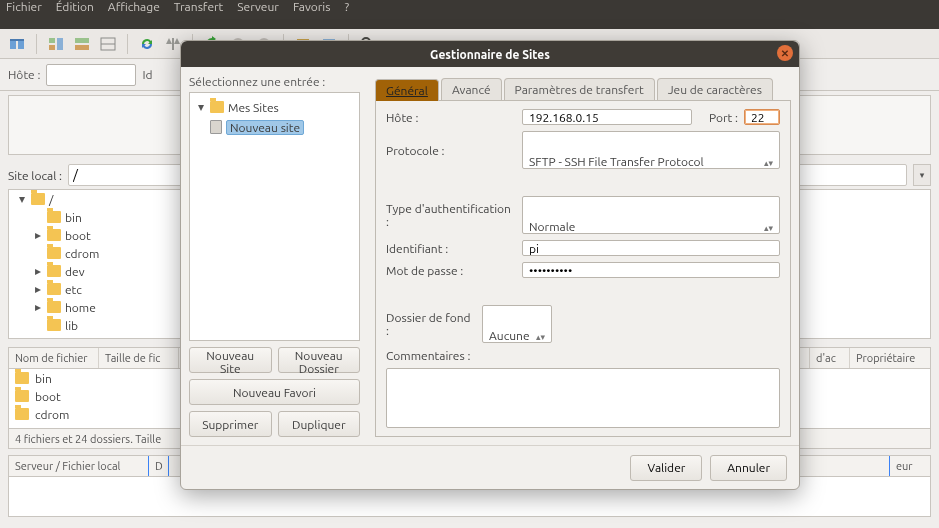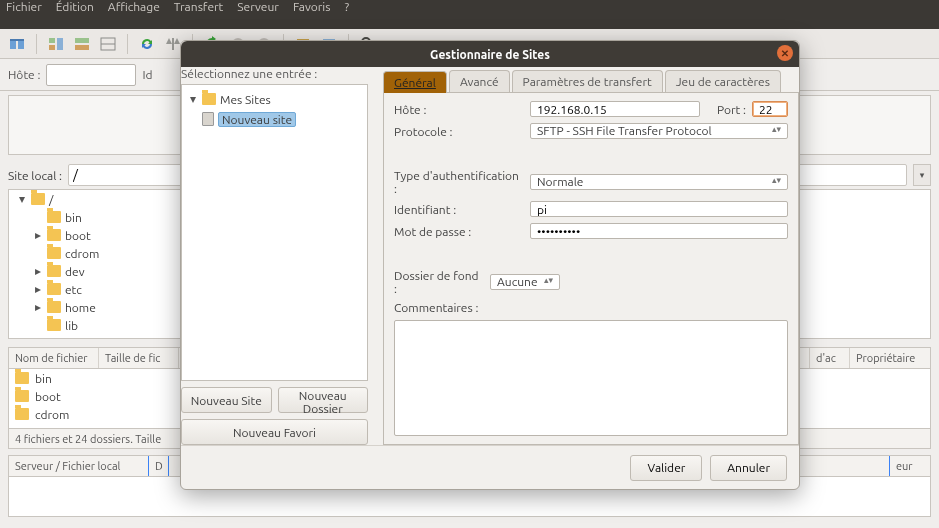--- a/index.html
+++ b/index.html
@@ -39,21 +39,21 @@
   .listbody .row .folder::before { content:""; position:absolute; top:-3px; left:0; width:6px; height:3px; background:#f4c453;}
   .statusline { margin:0 8px; height:20px; border:1px solid #c9c5bf; border-top:none; background:#f4f2ef; padding:0 6px; display:flex; align-items:center; font-size:11px; color:#555;}
   
   .queuehdr { margin:6px 8px 0; border:1px solid #c9c5bf; background:#f4f2ef; display:flex; align-items:center; height:22px; font-size:11px; color:#555;}
   .queuehdr .col { padding:0 6px; border-right:1px solid #3b82f6; height:100%; display:flex; align-items:center;}
   .queuebody { margin:0 8px; border:1px solid #c9c5bf; border-top:none; background:#fff; height:40px;}
   
   .dialog { position:absolute; top:40px; left:164px; width:620px; height:450px; background:#f2f0ed; border:1px solid #a8a39b; border-radius:6px; box-shadow:0 6px 24px rgba(0,0,0,.35); display:flex; flex-direction:column;margin-left:16px;}
   .dialog-title { height:26px; background:#3f3b36; border-radius:6px 6px 0 0; color:#fff; display:flex; align-items:center; justify-content:center; position:relative; font-size:12px; font-weight:bold;}
   .dialog-title .close { position:absolute; right:6px; top:4px; width:16px; height:16px; background:#e26f3a; border-radius:50%; display:flex; align-items:center; justify-content:center; color:#5a2a12; font-size:10px; font-weight:bold; cursor:pointer;}
-  .dialog-body { flex:1; display:flex; gap:15px; overflow:hidden;}
+  .dialog-body { flex:1; display:flex; gap:15px; padding:8px; overflow:hidden;}
   .leftcol { width:200px; display:flex; flex-direction:column;}
   .leftcol .caption { color:#555; margin-bottom:4px;}
   .sitetree { flex:1; border:1px solid #c3bfb8; background:#fff; overflow:auto; padding:4px 0;}
   .sitetree .srow { display:flex; align-items:center; height:20px; gap:4px; padding:0 6px;}
   .sitetree .srow.depth1 { padding-left:20px;}
   .sitetree .expander { color:#555; width:10px; text-align:center;}
   .sitetree .folder { width:14px; height:12px; background:#f4c453; border-radius:1px; position:relative;}
   .sitetree .folder::before { content:""; position:absolute; top:-3px; left:0; width:6px; height:3px; background:#f4c453;}
   .sitetree .server { width:12px; height:14px; background:#d9d5ce; border:1px solid #999; border-radius:1px;}
   .sitetree .srow.sel span.name { background:#a0c8e8; border:1px solid #6fa8d6; border-radius:2px; padding:0 3px;}
@@ -64,21 +64,21 @@
   .tabs { display:flex; align-items:flex-end; border-bottom:1px solid #bfbab2; height:26px;}
   .tab { padding:4px 10px; border:1px solid #bfbab2; border-bottom:none; background:#e6e3de; border-radius:4px 4px 0 0; margin-right:2px; color:#555; cursor:pointer; font-size:12px;}
   .tab.active { background:#a16207; color:#222; position:relative; top:1px;text-decoration:underline;}
   .formwrap { flex:1; border:1px solid #bfbab2; border-top:none; padding:8px 10px; display:flex; flex-direction:column; gap:6px; overflow:auto;}
   .frow { display:flex; align-items:center; gap:6px;}
   .frow label { width:130px; color:#444;}
   .frow label.short { width:40px; text-align:right;}
   .frow input[type=text], .frow input[type=password] { height:16px; border:1px solid #bab5ad; background:#fff; border-radius:2px; padding:0 6px; font-size:12px;}
   .frow input.host { width:170px;}
   .frow input.port { width:36px; border:1px solid #d98b52; box-shadow:0 0 0 1px #f0b07e inset;}
-  .frow .select { flex:1; height:16px; border:1px solid #bab5ad; background:#fff; border-radius:2px; display:flex; align-items:flex-start; justify-content:space-between; padding:0 6px;}
+  .frow .select { flex:1; height:38px; border:1px solid #bab5ad; background:#fff; border-radius:2px; display:flex; align-items:flex-end; justify-content:space-between; padding:0 6px;}
   .frow .select .arr { font-size:9px; color:#777;}
   .frow .select.small { flex:none; width:70px;}
   .commentbox { flex:1; min-height:60px; border:1px solid #bab5ad; background:#fff; border-radius:2px;}
   .spacer { height:18px;}
   .dialog-footer { height:44px; border-top:1px solid #d6d2cc; display:flex; align-items:center; justify-content:flex-end; gap:8px; padding:0 12px;}
   .ftbtn { height:26px; padding:0 16px; border:1px solid #bfbab2; background:linear-gradient(#f8f6f3,#e8e5e0); border-radius:3px; font-size:12px; cursor:pointer;}
   .ftbtn.primary { background:linear-gradient(#f2a878,#e8935b); border-color:#c9784a; color:#5a2a12;}
 </style>
 </head>
 <body>
@@ -290,20 +290,24 @@
           <span class="name">Nouveau site</span>
         </div>
       </div>
       <div class="btnrow">
         <button class="dlgbtn">Nouveau Site</button>
         <button class="dlgbtn">Nouveau Dossier</button>
       </div>
       <div class="btnrow">
         <button class="dlgbtn">Nouveau Favori</button>
       </div>
+      <div class="btnrow">
+        <button class="dlgbtn">Supprimer</button>
+        <button class="dlgbtn">Dupliquer</button>
+      </div>
     </div>
     <div class="rightcol">
       <div class="tabs">
         <div class="tab active">Général</div>
         <div class="tab">Avancé</div>
         <div class="tab">Paramètres de transfert</div>
         <div class="tab">Jeu de caractères</div>
       </div>
       <div class="formwrap">
         <div class="frow">

